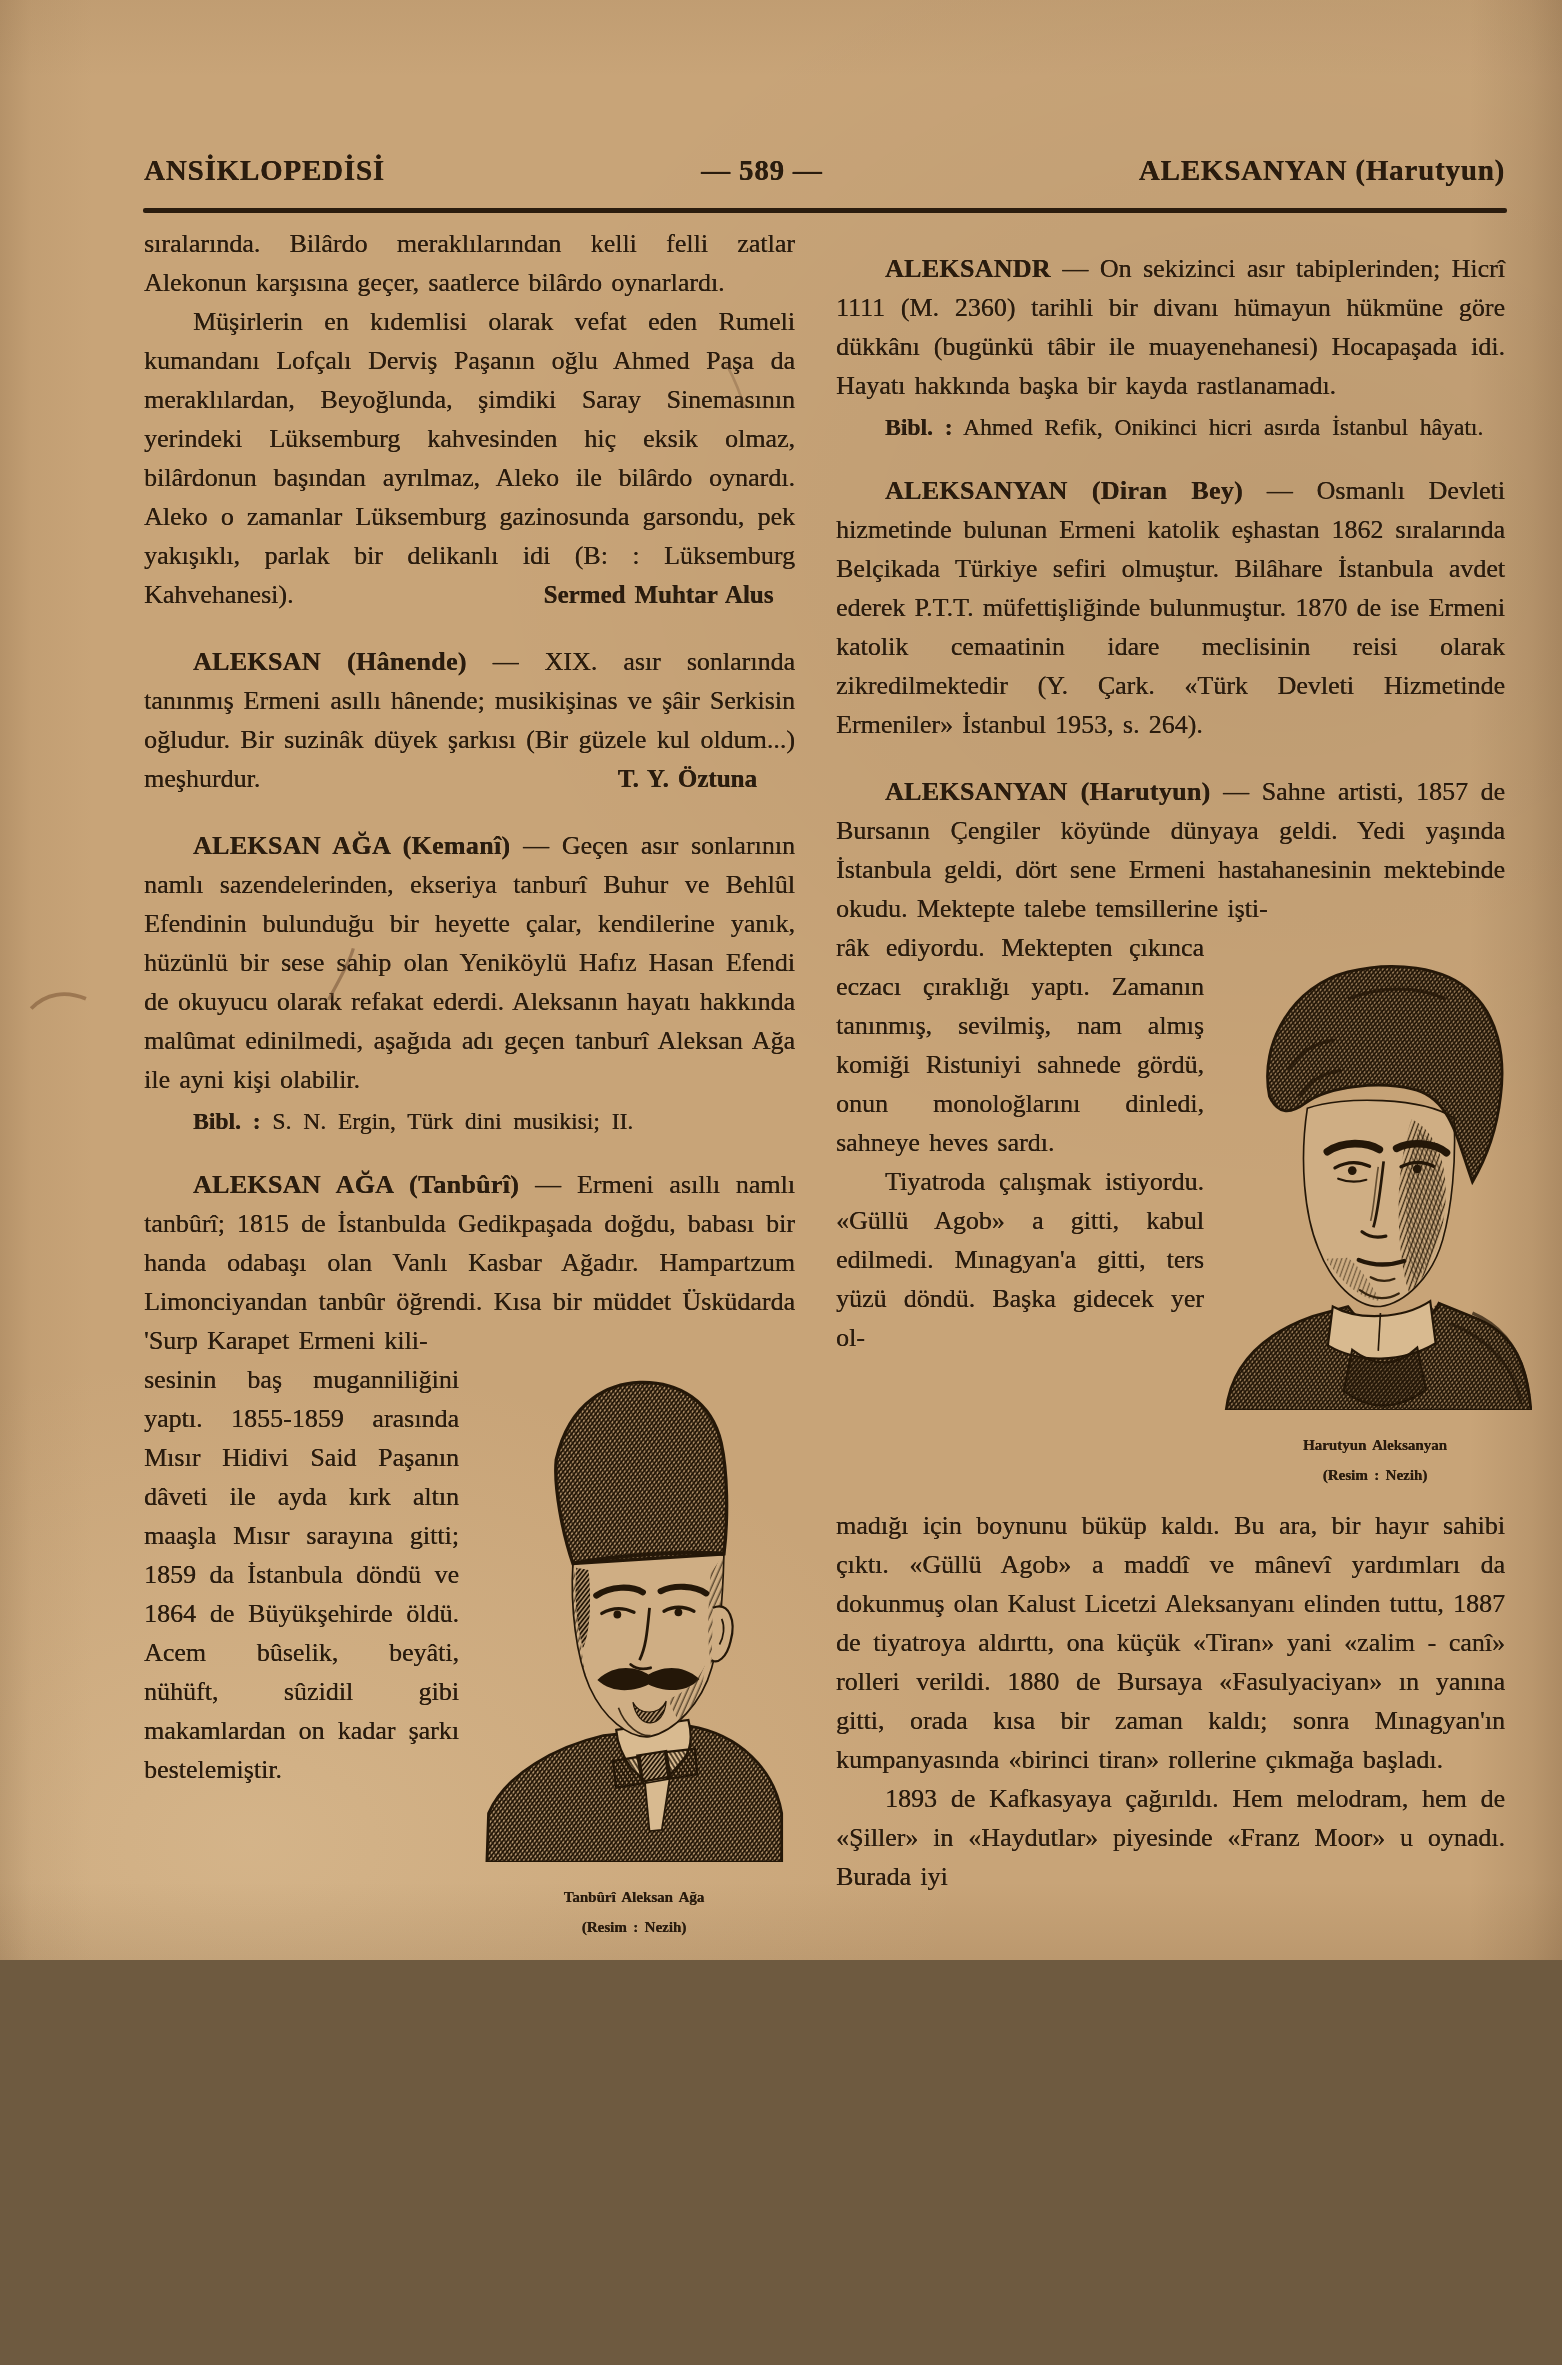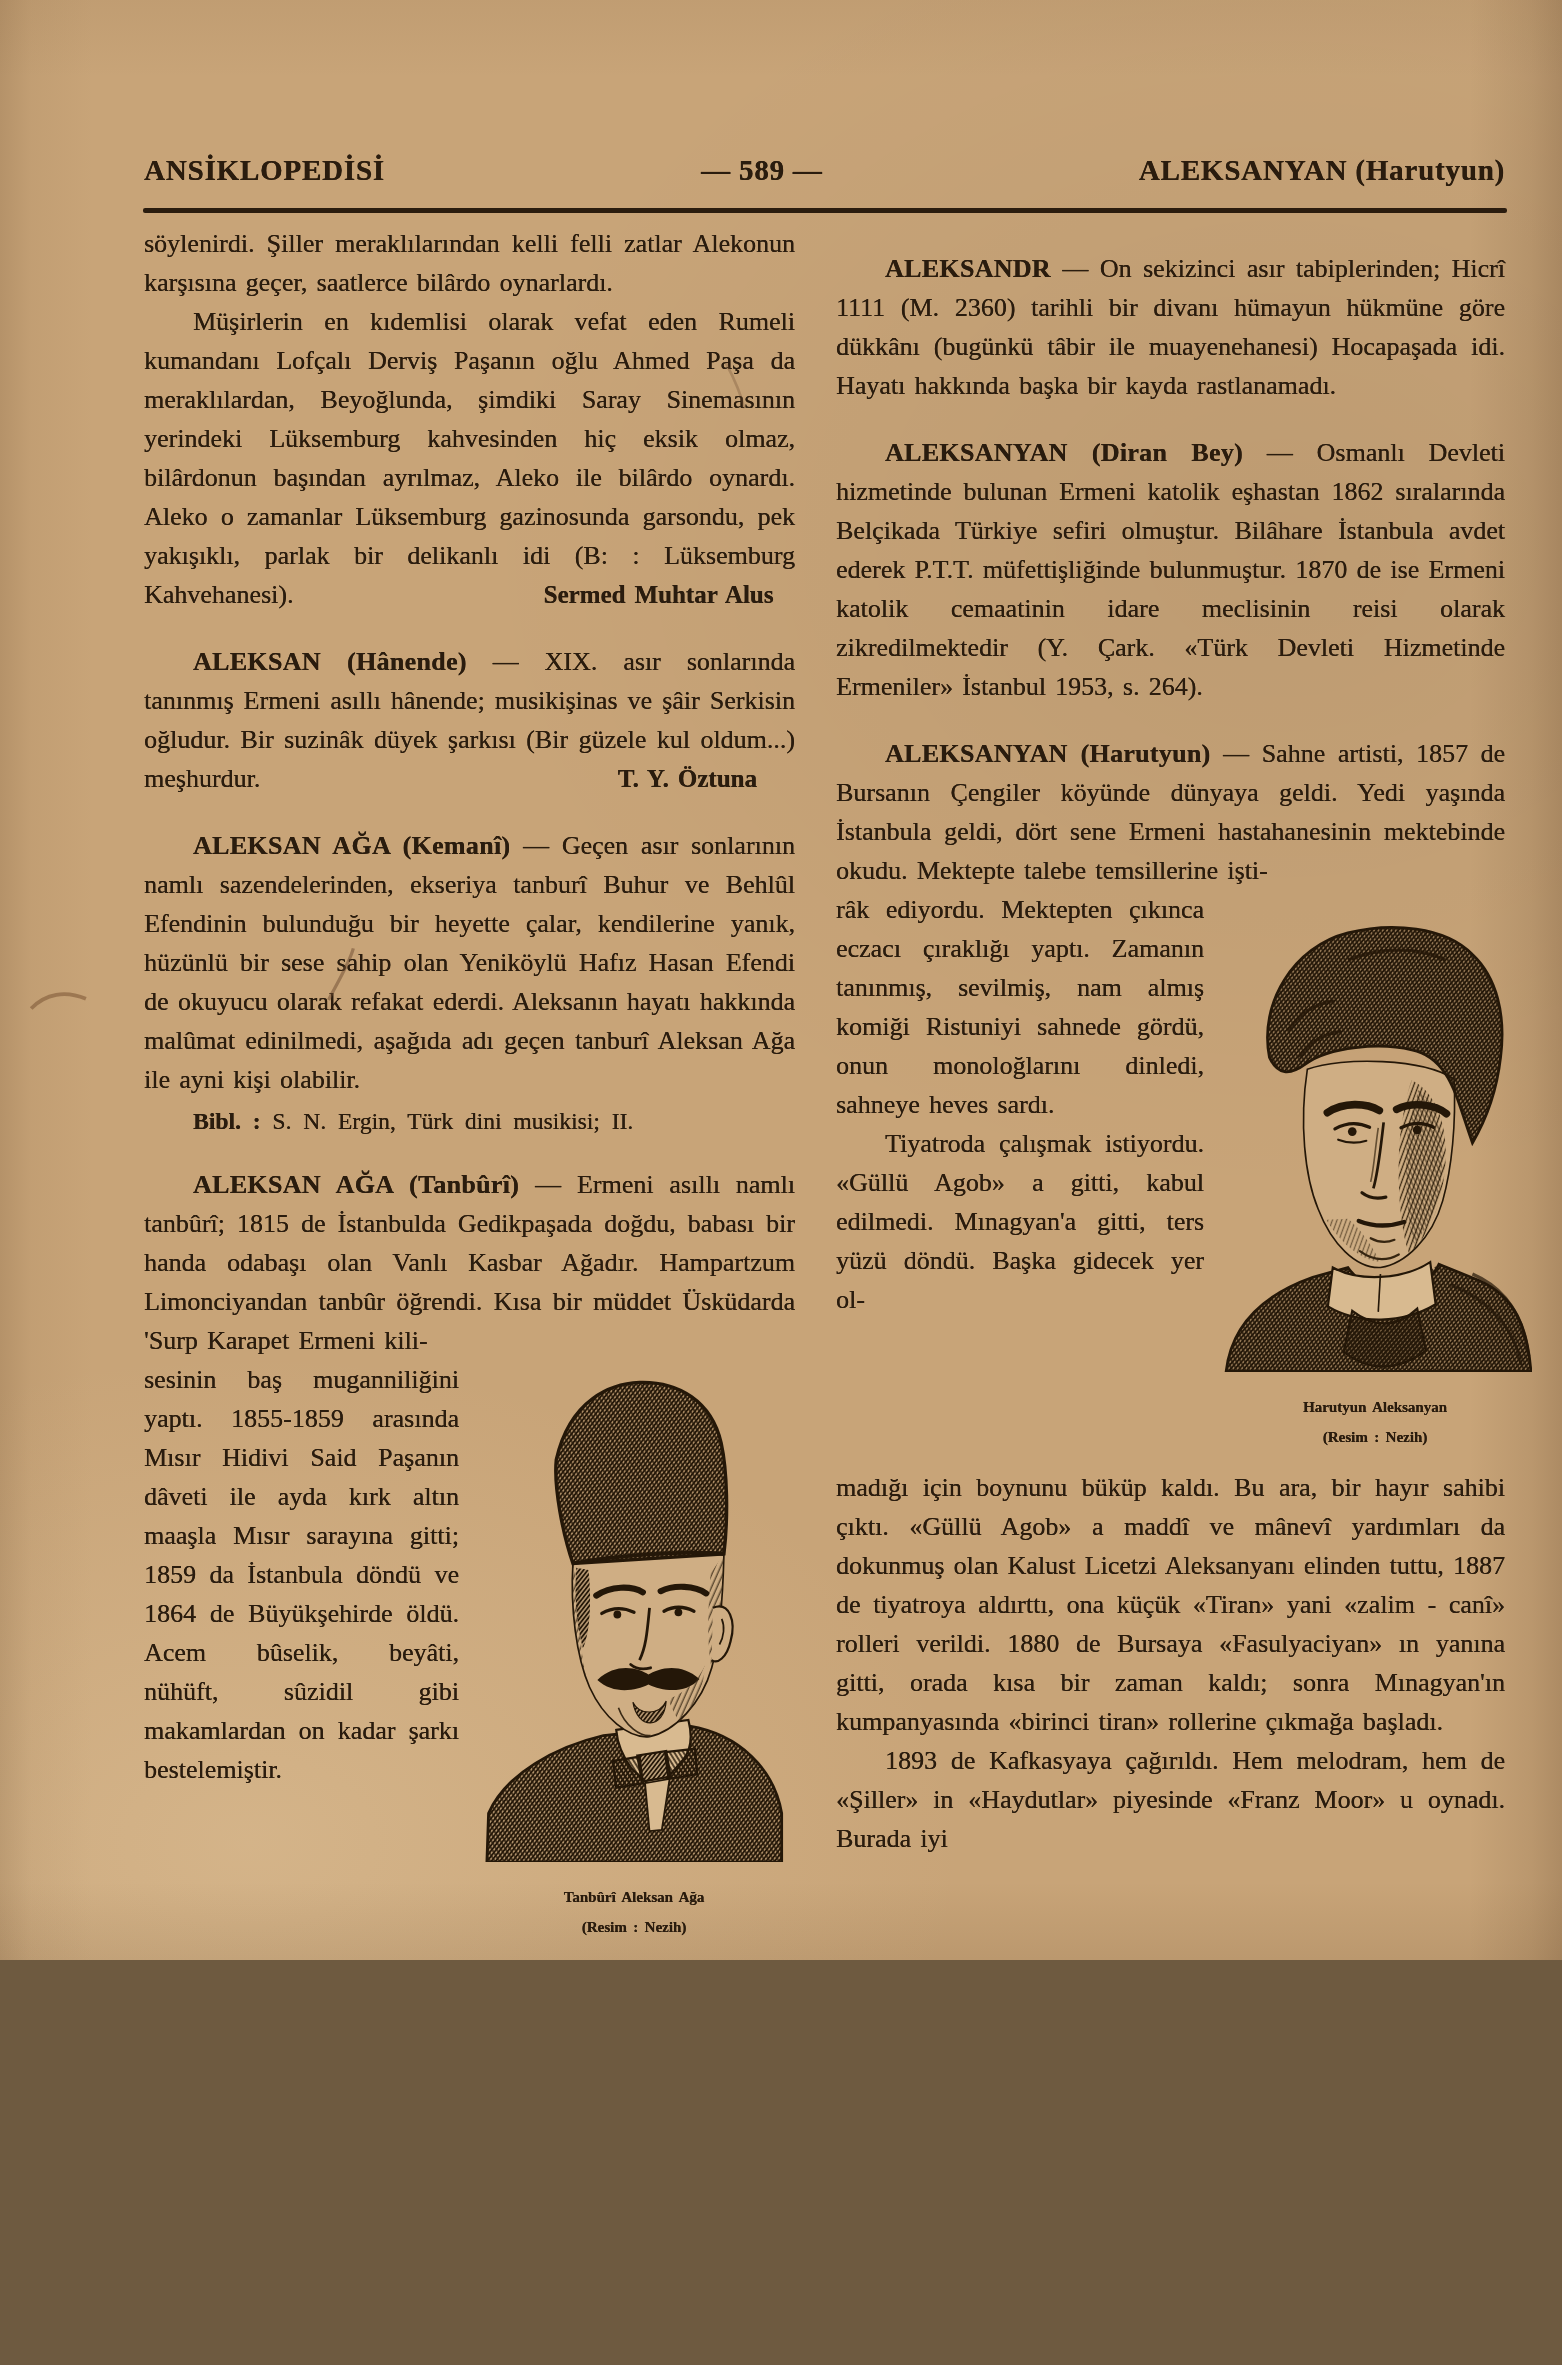--- a/index.html
+++ b/index.html
@@ -71,21 +71,21 @@
 <div class="page">
 
   <div class="header">
     <span>ANSİKLOPEDİSİ</span>
     <span>— 589 —</span>
     <span>ALEKSANYAN (Harutyun)</span>
   </div>
   <div class="rule"></div>
 
   <section class="col col-left">
-    <p class="para">söylenirdi. Şiller meraklılarından kelli felli zatlar Alekonun karşısına geçer, saatlerce bilârdo oynarlardı.</p>
+    <p class="para">sıralarında. Bilârdo meraklılarından kelli felli zatlar Alekonun karşısına geçer, saatlerce bilârdo oynarlardı.</p>
     <p class="para indent">Müşirlerin en kıdemlisi olarak vefat eden Rumeli kumandanı Lofçalı Derviş Paşanın oğlu Ahmed Paşa da meraklılardan, Beyoğlunda, şimdiki Saray Sinemasının yerindeki Lüksemburg kahvesinden hiç eksik olmaz, bilârdonun başından ayrılmaz, Aleko ile bilârdo oynardı. Aleko o zamanlar Lüksemburg gazinosunda garsondu, pek yakışıklı, parlak bir delikanlı idi (B: : Lüksemburg Kahvehanesi).</p>
     <div class="sig pull pr40">Sermed Muhtar Alus</div>
 
     <p class="para indent gap"><b class="head">ALEKSAN (Hânende)</b><span> — XIX. asır sonlarında tanınmış Ermeni asıllı hânende; musikişinas ve şâir Serkisin oğludur. Bir suzinâk düyek şarkısı (Bir güzele kul oldum...) meşhurdur.</span></p>
     <div class="sig pull pr70">T. Y. Öztuna</div>
 
     <p class="para indent gap"><b class="head">ALEKSAN AĞA (Kemanî)</b><span> — Geçen asır sonlarının namlı sazendelerinden, ekseriya tanburî Buhur ve Behlûl Efendinin bulunduğu bir heyette çalar, kendilerine yanık, hüzünlü bir sese sahip olan Yeniköylü Hafız Hasan Efendi de okuyucu olarak refakat ederdi. Aleksanın hayatı hakkında malûmat edinilmedi, aşağıda adı geçen tanburî Aleksan Ağa ile ayni kişi olabilir.</span></p>
     <p class="bib"><b>Bibl. :</b><span> S. N. Ergin, Türk dini musikisi; II.</span></p>
 
     <p class="para indent gap"><b class="head">ALEKSAN AĞA (Tanbûrî)</b><span> — Ermeni asıllı namlı tanbûrî; 1815 de İstanbulda Gedikpaşada doğdu, babası bir handa odabaşı olan Vanlı Kasbar Ağadır. Hampartzum Limonciyandan tanbûr öğrendi. Kısa bir müddet Üsküdarda 'Surp Karapet Ermeni kili-</span></p>
@@ -152,20 +152,21 @@
         </figcaption>
       </figure>
       <p class="para">sesinin baş muganniliğini yaptı. 1855-1859 arasında Mısır Hidivi Said Paşanın dâveti ile ayda kırk altın maaşla Mısır sarayına gitti; 1859 da İstanbula döndü ve 1864 de Büyükşehirde öldü. Acem bûselik, beyâti, nühüft, sûzidil gibi makamlardan on kadar şarkı bestelemiştir.</p>
     </div>
 
     <p class="bib clear clear-pad"><b>Bibl. :</b><span> T. Y. Öztuna, Not; Kevork Pamukciyan, not.</span></p>
   </section>
 
   <section class="col col-right">
     <p class="para indent gap-first"><b class="head">ALEKSANDR</b><span> — On sekizinci asır tabiplerinden; Hicrî 1111 (M. 2360) tarihli bir divanı hümayun hükmüne göre dükkânı (bugünkü tâbir ile muayenehanesi) Hocapaşada idi. Hayatı hakkında başka bir kayda rastlanamadı.</span></p>
+    <p class="bib"><b>Bibl. :</b><span> Ahmed Refik, Onikinci hicri asırda İstanbul hâyatı.</span></p>
 
     <p class="para indent gap"><b class="head">ALEKSANYAN (Diran Bey)</b><span> — Osmanlı Devleti hizmetinde bulunan Ermeni katolik eşhastan 1862 sıralarında Belçikada Türkiye sefiri olmuştur. Bilâhare İstanbula avdet ederek P.T.T. müfettişliğinde bulunmuştur. 1870 de ise Ermeni katolik cemaatinin idare meclisinin reisi olarak zikredilmektedir (Y. Çark. «Türk Devleti Hizmetinde Ermeniler» İstanbul 1953, s. 264).</span></p>
 
     <p class="para indent gap"><b class="head">ALEKSANYAN (Harutyun)</b><span> — Sahne artisti, 1857 de Bursanın Çengiler köyünde dünyaya geldi. Yedi yaşında İstanbula geldi, dört sene Ermeni hastahanesinin mektebinde okudu. Mektepte talebe temsillerine işti-</span></p>
 
     <div class="wrapsec">
       <figure class="fig fig-right">
         <svg viewBox="0 0 580 880" xmlns="http://www.w3.org/2000/svg">
           <defs>
             <pattern id="pR1" patternUnits="userSpaceOnUse" width="6" height="6" patternTransform="rotate(42)">

